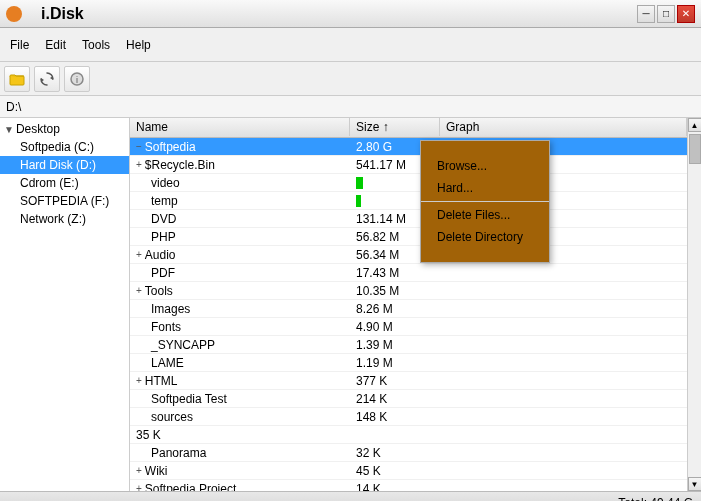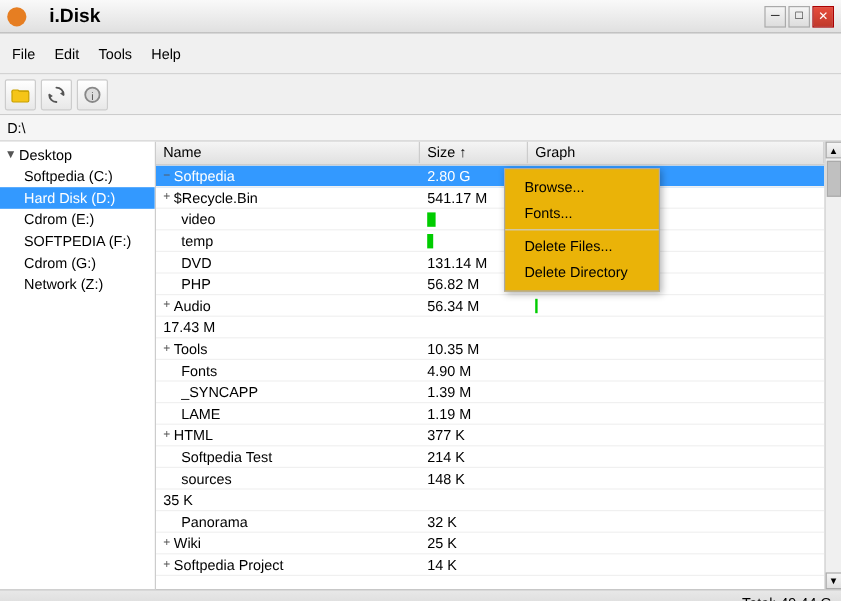--- a/index.html
+++ b/index.html
@@ -223,26 +223,26 @@
       justify-content: flex-end;
       padding: 0 8px;
       font-size: 12px;
     }
 
     
     .context-menu {
       position: absolute;
       top: 22px;
       left: 290px;
-      background: #eab308;
+      background: #a16207;
       border: 1px solid #aaa;
       box-shadow: 2px 2px 6px rgba(0,0,0,0.3);
       z-index: 100;
       min-width: 130px;
-      padding: 4px 0;
+      padding: 14px 0;
     }
     .context-menu-item {
       padding: 4px 16px;
       font-size: 12px;
       cursor: pointer;
       white-space: nowrap;
     }
     .context-menu-separator {
       height: 1px;
       background: #ccc;
@@ -335,21 +335,20 @@
 
   <div class="sidebar">
     <div class="sidebar-section-label">
       <span class="sidebar-toggle">▼</span>
       <span>Desktop</span>
     </div>
     <div class="sidebar-item sidebar-indent">Softpedia (C:)</div>
     <div class="sidebar-item sidebar-indent highlighted">Hard Disk (D:)</div>
     <div class="sidebar-item sidebar-indent">Cdrom (E:)</div>
     <div class="sidebar-item sidebar-indent">SOFTPEDIA (F:)</div>
-    <div class="sidebar-item sidebar-indent">Cdrom (G:)</div>
     <div class="sidebar-item sidebar-indent">Network (Z:)</div>
   </div>
 
   <div class="file-list-container">
 
     <div class="file-list-header">
       <div class="col-header col-name">
         <span>Name</span>
       </div>
       <div class="col-header col-size">
@@ -431,33 +430,45 @@
           <span class="plus-icon">+</span>
           <span>Audio</span>
         </div>
         <div class="file-cell size">56.34 M</div>
         <div class="file-cell graph">
           <div class="graph-bar bar-green" style="width:2px;"></div>
         </div>
       </div>
 
       <div class="file-row">
+        <div class="file-cell name">
+          <span style="width:12px;display:inline-block"></span>
+          <span>PDF</span>
+        </div>
         <div class="file-cell size">17.43 M</div>
         <div class="file-cell graph"></div>
       </div>
 
       <div class="file-row">
         <div class="file-cell name">
           <span class="plus-icon">+</span>
           <span>Tools</span>
         </div>
         <div class="file-cell size">10.35 M</div>
         <div class="file-cell graph"></div>
       </div>
 
+      <div class="file-row">
+        <div class="file-cell name">
+          <span style="width:12px;display:inline-block"></span>
+          <span>Images</span>
+        </div>
+        <div class="file-cell size">8.26 M</div>
+        <div class="file-cell graph"></div>
+      </div>
 
       <div class="file-row">
         <div class="file-cell name">
           <span style="width:12px;display:inline-block"></span>
           <span>Fonts</span>
         </div>
         <div class="file-cell size">4.90 M</div>
         <div class="file-cell graph"></div>
       </div>
 
@@ -518,37 +529,37 @@
         </div>
         <div class="file-cell size">32 K</div>
         <div class="file-cell graph"></div>
       </div>
 
       <div class="file-row">
         <div class="file-cell name">
           <span class="plus-icon">+</span>
           <span>Wiki</span>
         </div>
-        <div class="file-cell size">25 K</div>
+        <div class="file-cell size">45 K</div>
         <div class="file-cell graph"></div>
       </div>
 
       <div class="file-row">
         <div class="file-cell name">
           <span class="plus-icon">+</span>
           <span>Softpedia Project</span>
         </div>
         <div class="file-cell size">14 K</div>
         <div class="file-cell graph"></div>
       </div>
     </div>
 
     <div class="context-menu">
       <div class="context-menu-item">Browse...</div>
-      <div class="context-menu-item">Fonts...</div>
+      <div class="context-menu-item">Hard...</div>
       <div class="context-menu-separator"></div>
       <div class="context-menu-item">Delete Files...</div>
       <div class="context-menu-item">Delete Directory</div>
     </div>
   </div>
 
   <div class="main-scroll">
     <div class="scroll-arrow">▲</div>
     <div class="scroll-thumb"></div>
     <div style="flex:1"></div>

